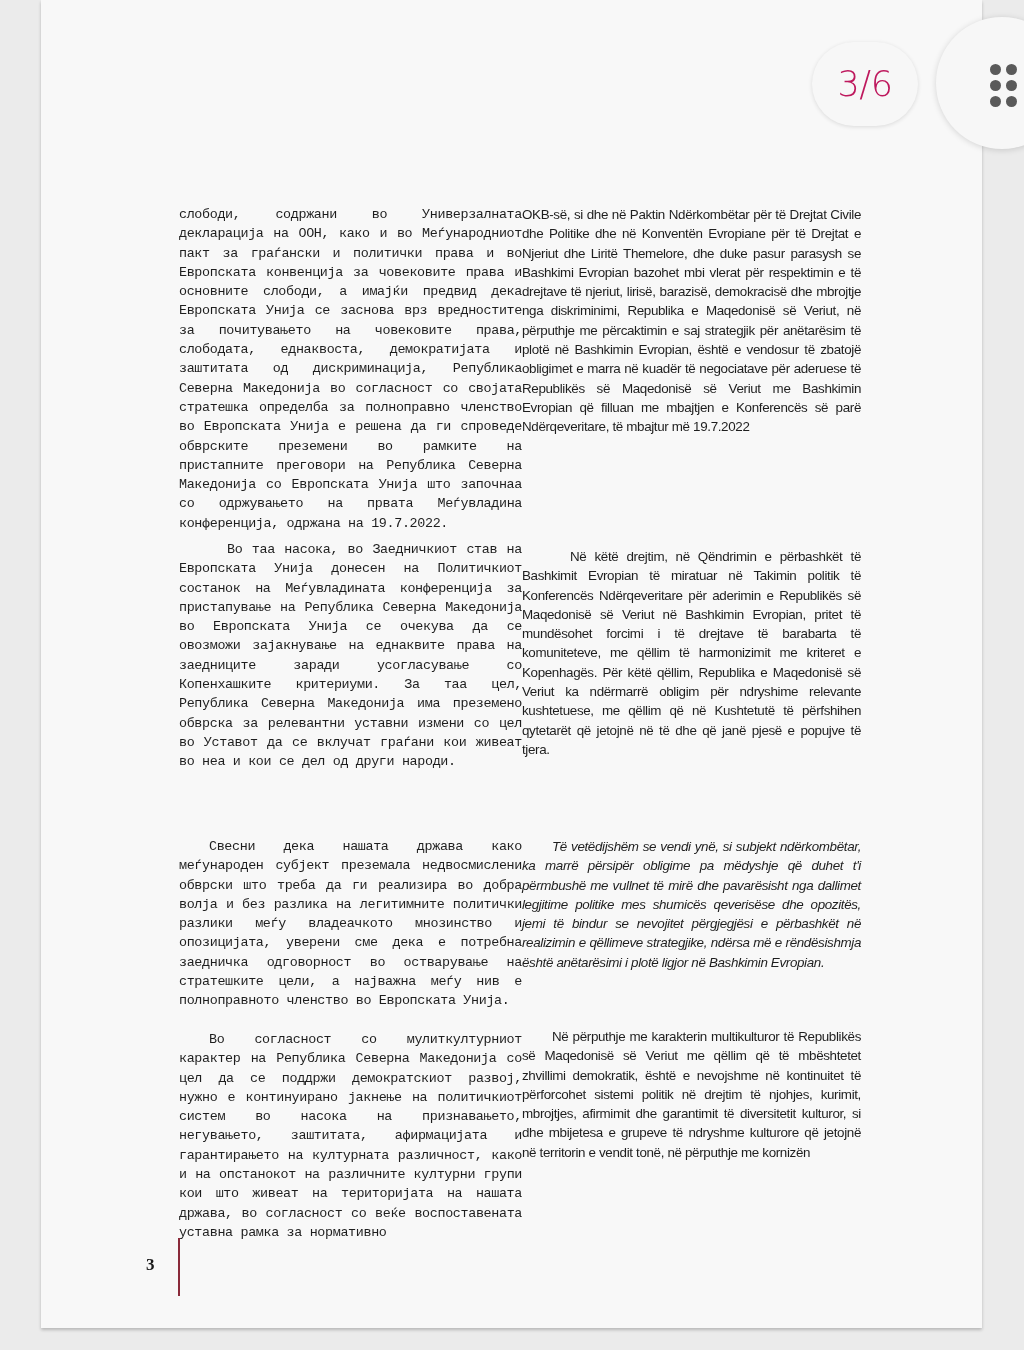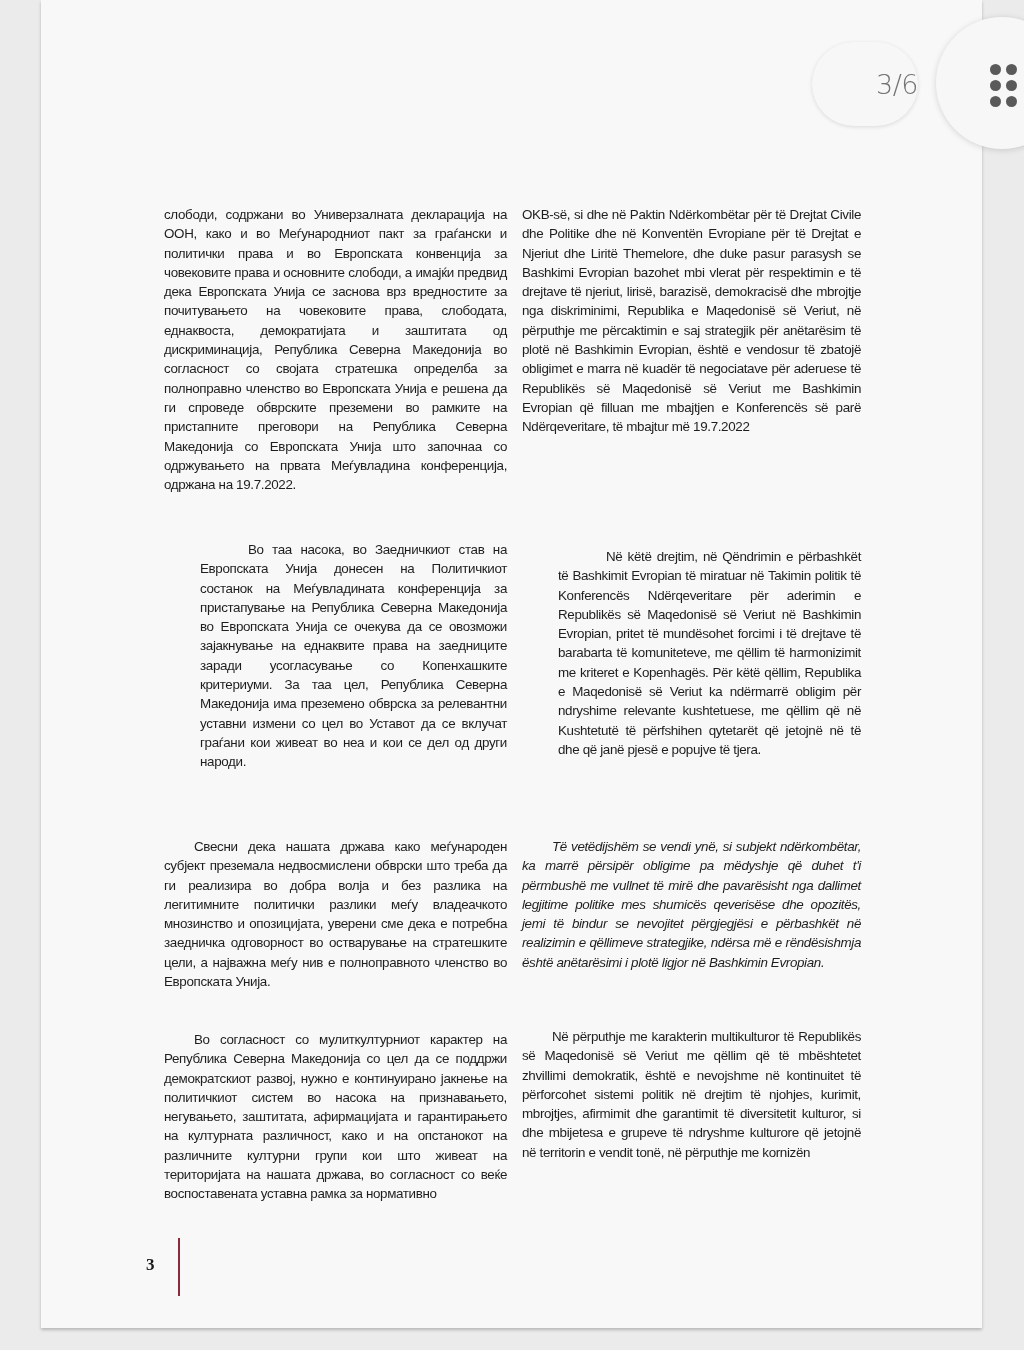--- a/index.html
+++ b/index.html
@@ -31,46 +31,45 @@
       letter-spacing: -0.35px;
       word-spacing: 0px;
     }
     .col p {
       margin: 0;
       text-align: justify;
       text-align-last: left;
     }
     .col p.indent {
       text-indent: 48px;
-      margin-left: 36px;
     }
     .col p.indent-sm {
       text-indent: 30px;
       margin-top: 47px;
     }
     .blk {
       position: absolute;
     }
-    .left-col { left: 123px; width: 343px; }
+    .left-col { left: 138px; width: 343px; font-family: Liberation Mono, monospace; }
     .right-col { left: 481px; width: 339px; }
 
     .page-counter {
       position: absolute;
       left: 812px;
       top: 42px;
       width: 106px;
       height: 84px;
       border-radius: 42px;
       background: #f7f7f7;
       box-shadow: 0 1px 4px rgba(0,0,0,0.12);
       display: flex;
       align-items: center;
-      justify-content: flex-end;
-      font-size: 27px;
-      color: #737373;
+      justify-content: center;
+      font-size: 35px;
+      color: #be185d;
       font-family: "DejaVu Sans", sans-serif;
       font-weight: 300;
       letter-spacing: -0.5px;
     }
     .menu-button {
       position: absolute;
       left: 936px;
       top: 17px;
       width: 132px;
       height: 132px;

